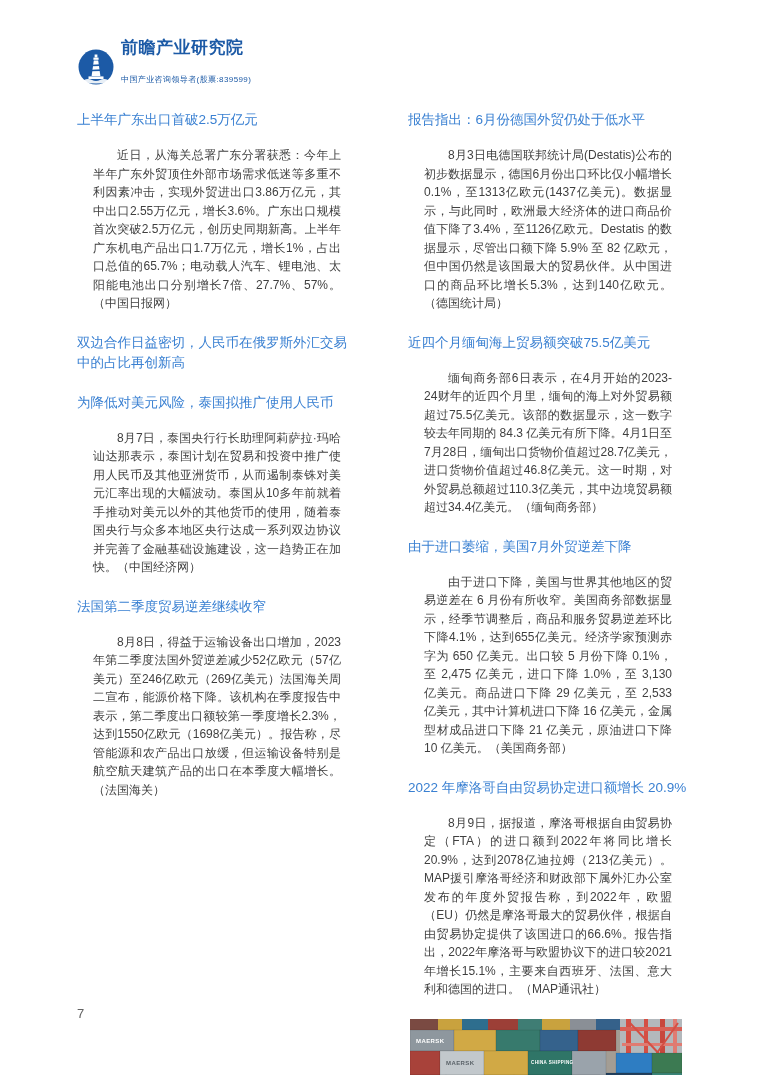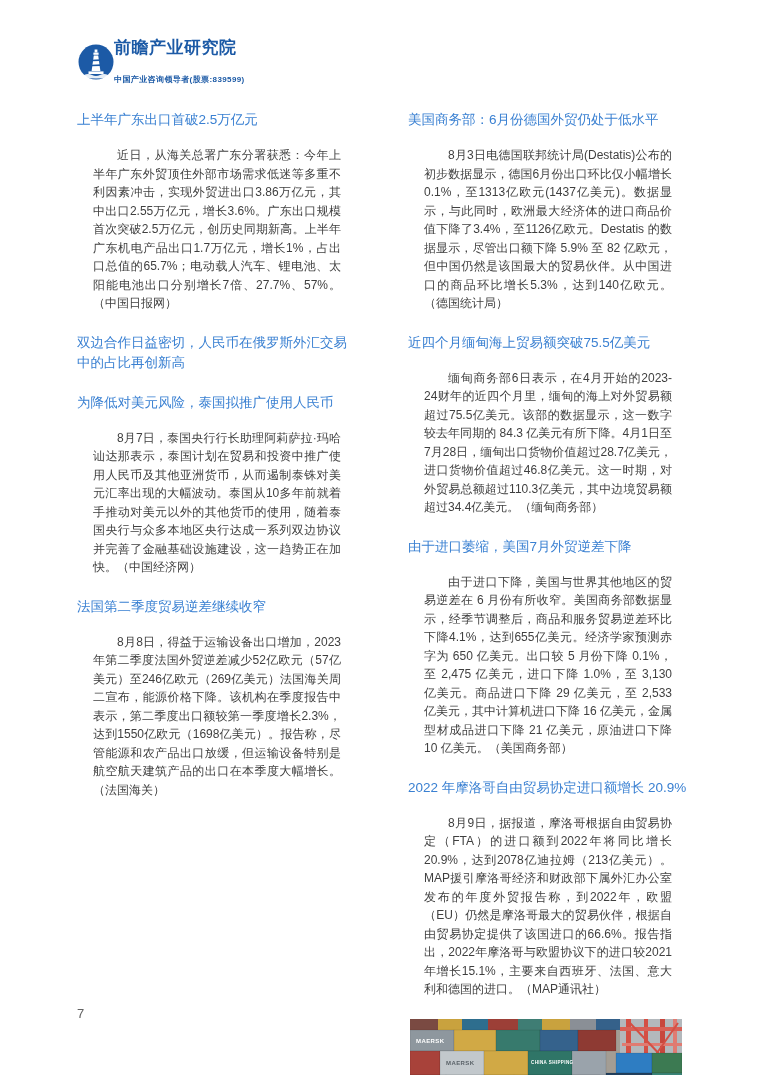--- a/index.html
+++ b/index.html
@@ -2,25 +2,25 @@
 <html><head>
 <meta charset="utf-8">
 <style>
   html,body{margin:0;padding:0;}
   body{
     width:760px;height:1075px;position:relative;background:#ffffff;
     font-family:"Liberation Sans","DejaVu Sans",sans-serif;
     overflow:hidden;
   }
   
-  .logo{position:absolute;left:78px;top:38px;display:flex;align-items:center;}
+  .logo{position:absolute;left:78px;top:38px;display:flex;align-items:flex-end;gap:7px;}
   .logo-mark{width:36px;height:36px;flex:0 0 auto;}
   .logo-text{display:flex;flex-direction:column;justify-content:center;}
   .logo-name{font-size:17px;font-weight:bold;color:#1c5aa6;letter-spacing:0.5px;line-height:20px;}
-  .logo-tagline{font-size:8px;color:#1c5aa6;letter-spacing:0.4px;line-height:11px;margin-top:16px;font-weight:bold;}
+  .logo-tagline{font-size:8px;color:#1c5aa6;letter-spacing:0.4px;line-height:11px;margin-top:16px;}
   
   .col{position:absolute;top:102px;width:280px;}
   .col-left{left:77px;}
   .col-right{left:408px;}
   .article{margin:0 0 20px 0;}
   .article-title{
     margin:8px 0 5px 0;font-size:13.5px;font-weight:normal;color:#3a80d2;line-height:20px;
   }
   .article-body{
     margin:16px;font-size:12px;color:#3f3f3f;line-height:18.5px;
@@ -68,21 +68,21 @@
     <p class="article-body">8月7日，泰国央行行长助理阿莉萨拉·玛哈讪达那表示，泰国计划在贸易和投资中推广使用人民币及其他亚洲货币，从而遏制泰铢对美元汇率出现的大幅波动。泰国从10多年前就着手推动对美元以外的其他货币的使用，随着泰国央行与众多本地区央行达成一系列双边协议并完善了金融基础设施建设，这一趋势正在加快。（中国经济网）</p>
   </div>
   <div class="article">
     <h2 class="article-title">法国第二季度贸易逆差继续收窄</h2>
     <p class="article-body">8月8日，得益于运输设备出口增加，2023年第二季度法国外贸逆差减少52亿欧元（57亿美元）至246亿欧元（269亿美元）法国海关周二宣布，能源价格下降。该机构在季度报告中表示，第二季度出口额较第一季度增长2.3%，达到1550亿欧元（1698亿美元）。报告称，尽管能源和农产品出口放缓，但运输设备特别是航空航天建筑产品的出口在本季度大幅增长。（法国海关）</p>
   </div>
 </div>
 
 <div class="col col-right">
   <div class="article">
-    <h2 class="article-title">美国商务部：6月份德国外贸仍处于低水平</h2>
+    <h2 class="article-title">报告指出：6月份德国外贸仍处于低水平</h2>
     <p class="article-body">8月3日电德国联邦统计局(Destatis)公布的初步数据显示，德国6月份出口环比仅小幅增长0.1%，至1313亿欧元(1437亿美元)。数据显示，与此同时，欧洲最大经济体的进口商品价值下降了3.4%，至1126亿欧元。Destatis 的数据显示，尽管出口额下降 5.9% 至 82 亿欧元，但中国仍然是该国最大的贸易伙伴。从中国进口的商品环比增长5.3%，达到140亿欧元。（德国统计局）</p>
   </div>
   <div class="article">
     <h2 class="article-title">近四个月缅甸海上贸易额突破75.5亿美元</h2>
     <p class="article-body">缅甸商务部6日表示，在4月开始的2023-24财年的近四个月里，缅甸的海上对外贸易额超过75.5亿美元。该部的数据显示，这一数字较去年同期的 84.3 亿美元有所下降。4月1日至7月28日，缅甸出口货物价值超过28.7亿美元，进口货物价值超过46.8亿美元。这一时期，对外贸易总额超过110.3亿美元，其中边境贸易额超过34.4亿美元。（缅甸商务部）</p>
   </div>
   <div class="article">
     <h2 class="article-title">由于进口萎缩，美国7月外贸逆差下降</h2>
     <p class="article-body">由于进口下降，美国与世界其他地区的贸易逆差在 6 月份有所收窄。美国商务部数据显示，经季节调整后，商品和服务贸易逆差环比下降4.1%，达到655亿美元。经济学家预测赤字为 650 亿美元。出口较 5 月份下降 0.1%，至 2,475 亿美元，进口下降 1.0%，至 3,130 亿美元。商品进口下降 29 亿美元，至 2,533 亿美元，其中计算机进口下降 16 亿美元，金属型材成品进口下降 21 亿美元，原油进口下降 10 亿美元。（美国商务部）</p>
   </div>

